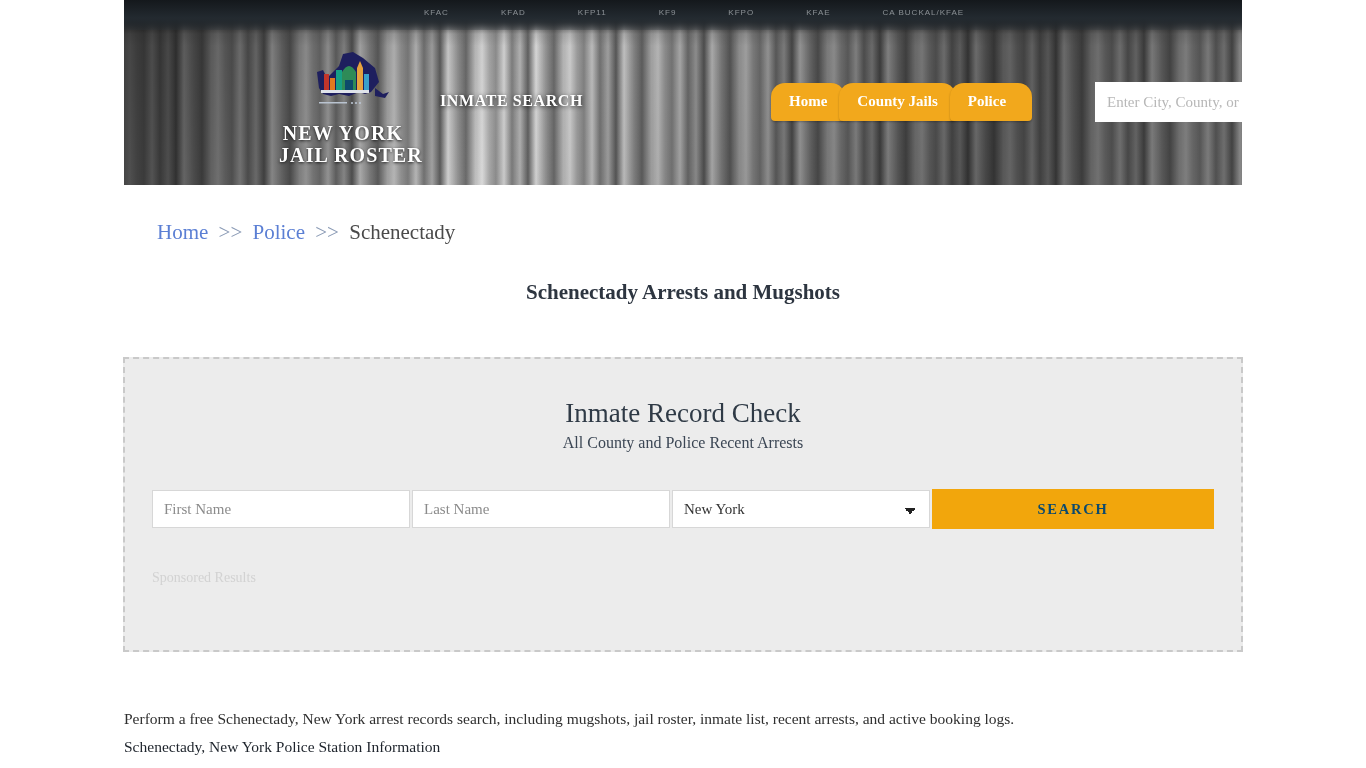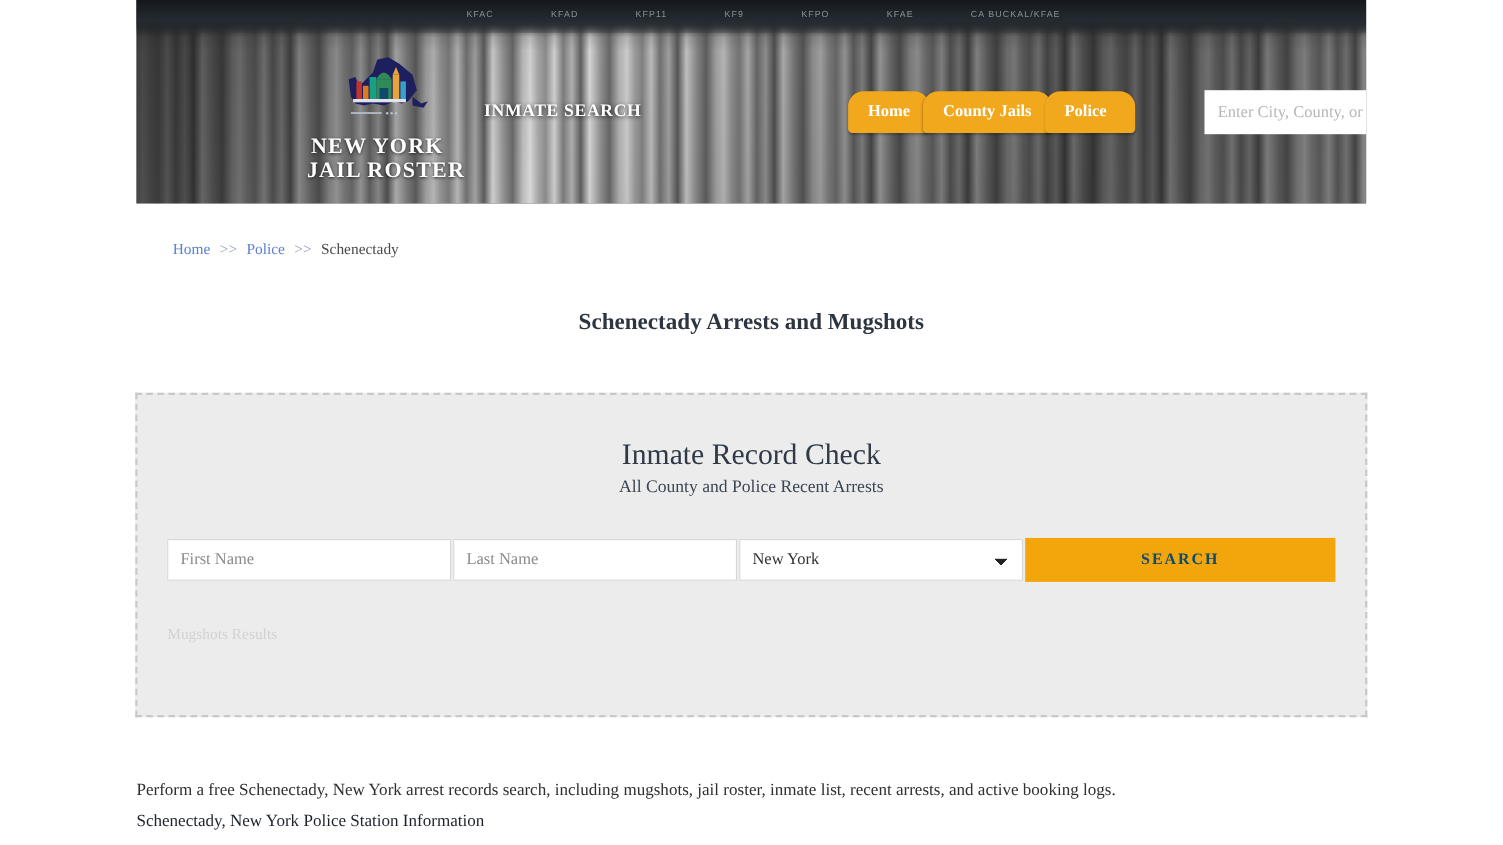--- a/index.html
+++ b/index.html
@@ -116,21 +116,21 @@
     font-family: "Liberation Serif", serif;
     font-size: 15px;
     color: #444;
   }
   .hsearch-input::placeholder { color: #b7b7b7; }
 
   
   .breadcrumb {
     position: absolute; left: 157px; top: 220px;
     font-family: "Liberation Serif", serif;
-    font-size: 14px;
+    font-size: 21px;
     color: #555;
   }
   .crumb-link { color: #5b7fd4; text-decoration: none; cursor: pointer; }
   .crumb-sep { color: #8a9ab5; margin: 0 5px; }
   .crumb-current { color: #4a4a4a; }
 
   
   .page-title {
     position: absolute; left: 0; top: 266px; width: 1366px;
     text-align: center;
@@ -300,19 +300,19 @@
 
     <div class="form-row">
       <input class="fld fld-first" type="text" placeholder="First Name" style="">
       <input class="fld fld-last" type="text" placeholder="Last Name" style="">
       <select class="fld fld-state">
         <option>New York</option>
       </select>
       <button class="btn-search">SEARCH</button>
     </div>
 
-    <div class="sponsored">Mugshots Results</div>
+    <div class="sponsored">Sponsored Results</div>
   </div>
 
   <p class="body-copy">Perform a free Schenectady, New York arrest records search, including mugshots, jail roster, inmate list, recent arrests, and active booking logs.</p>
   <div class="body-heading">Schenectady, New York Police Station Information</div>
 
 </div>
 
 </body></html>

